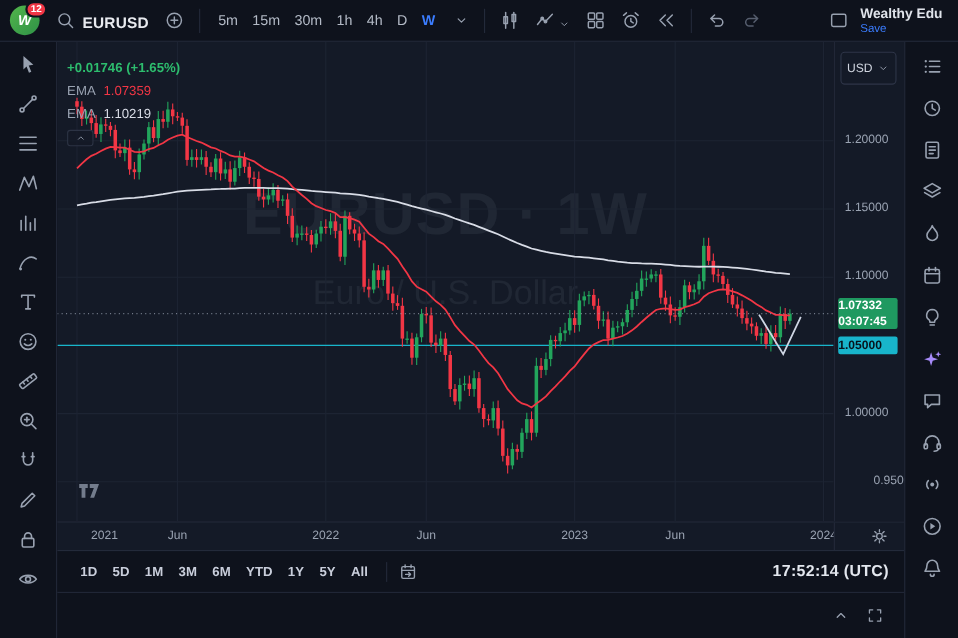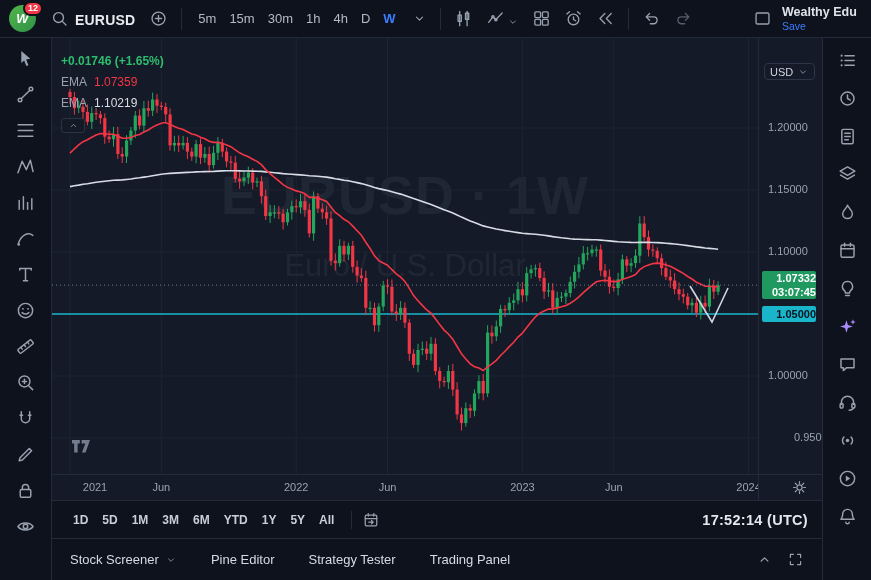--- a/index.html
+++ b/index.html
@@ -45,23 +45,23 @@
 .legend{position:absolute;left:9px;top:12px;z-index:3;font-size:12px}
 .legend-row{display:flex;gap:7px;align-items:center;height:21px}
 .change{font-weight:600}
 .ema-label{color:#9aa3b2}
 .collapse-chip{margin-top:5px;width:24px;height:15px;border:1px solid #2c3344;border-radius:3px;background:rgba(20,26,39,.75);display:flex;align-items:center;justify-content:center;color:#98a1b0}
 .collapse-chip svg{width:11px;height:11px}
 .tv-wm{position:absolute;left:17px;top:396px;color:#737c8c;z-index:2}
 .tv-wm svg{width:24px;height:24px}
 
 .price-scale{position:absolute;left:706px;top:0;width:64px;height:436px;background:#141a27;border-left:1px solid #232a3a;z-index:3}
-.usd-pill{position:absolute;left:5px;right:7px;top:25px;height:17px;border:1px solid #2e3548;border-radius:4px;display:flex;align-items:center;justify-content:space-between;padding:0 5px;font-size:11px;color:#cfd4de;cursor:pointer}
+.usd-pill{position:absolute;left:5px;right:7px;top:9px;height:30px;border:1px solid #2e3548;border-radius:4px;display:flex;align-items:center;justify-content:space-between;padding:0 5px;font-size:11px;color:#cfd4de;cursor:pointer}
 .tick{position:absolute;left:9px;font-size:11px;color:#9aa3b2}
-.price-badge{position:absolute;left:3px;right:6px;border-radius:2px;text-align:right;font-size:11px;line-height:14px;z-index:2;font-weight:600}
+.price-badge{position:absolute;left:3px;right:6px;border-radius:2px;text-align:left;font-size:11px;line-height:14px;z-index:2;font-weight:600}
 .price-badge.cyan{height:16px;line-height:16px}
 
 .time-axis{position:absolute;left:0;top:436px;width:770px;height:26px;border-top:1px solid #232a3a;background:#141a27}
 .time-axis::after{content:'';position:absolute;left:706px;top:0;bottom:0;width:1px;background:#232a3a}
 .axis-labels{position:absolute;left:0;top:0;width:706px;height:100%;overflow:hidden}
 .t-label{position:absolute;top:6px;transform:translateX(-50%);font-size:11px;color:#9aa3b2;white-space:nowrap}
 .axis-gear{position:absolute;right:14px;top:4px;color:#98a1b0}
 .axis-gear svg{width:17px;height:17px}
 
 .range-row{position:absolute;left:0;top:462px;width:770px;height:38px;display:flex;align-items:center;background:#0e121c;border-top:1px solid #232a3a;padding:0 14px;gap:2px}
@@ -692,39 +692,20 @@
             <line x1="3.6" y1="8.4" x2="16.4" y2="8.4"></line>
             <line x1="7" y1="2.8" x2="7" y2="5.6"></line>
             <line x1="13" y1="2.8" x2="13" y2="5.6"></line>
             <path d="M7.5 12.4 H12.4 M10.6 10.6 L12.5 12.4 L10.6 14.2"></path>
           </svg>
         </button>
       <div class="clock">17:52:14 (UTC)</div>
     </div>
 
     <div class="bottom-tabs">
-      <div style="display:flex;align-items:center;gap:34px">
-          <span class="tab">
-            <span>Stock Screener</span>
-            <span class="icon xs">
-              <svg viewBox="0 0 20 20" fill="none" stroke="currentColor" stroke-width="1.4" stroke-linecap="round" stroke-linejoin="round">
-                <path d="M6 8.2 L10 12.2 L14 8.2"></path>
-              </svg>
-            </span>
-          </span>
-          <span class="tab">
-            <span>Pine Editor</span>
-          </span>
-          <span class="tab">
-            <span>Strategy Tester</span>
-          </span>
-          <span class="tab">
-            <span>Trading Panel</span>
-          </span>
-        </div>
       <div class="panel-icons">
         <button class="icon">
             <svg viewBox="0 0 20 20" fill="none" stroke="currentColor" stroke-width="1.4" stroke-linecap="round" stroke-linejoin="round">
               <path d="M6 12 L10 8 L14 12"></path>
             </svg>
           </button>
         <button class="icon">
             <svg viewBox="0 0 20 20" fill="none" stroke="currentColor" stroke-width="1.4" stroke-linecap="round" stroke-linejoin="round">
               <path d="M7.5 4 H4 V7.5 M12.5 16 H16 V12.5 M4 12.5 V16 H7.5 M16 7.5 V4 H12.5"></path>
             </svg>

